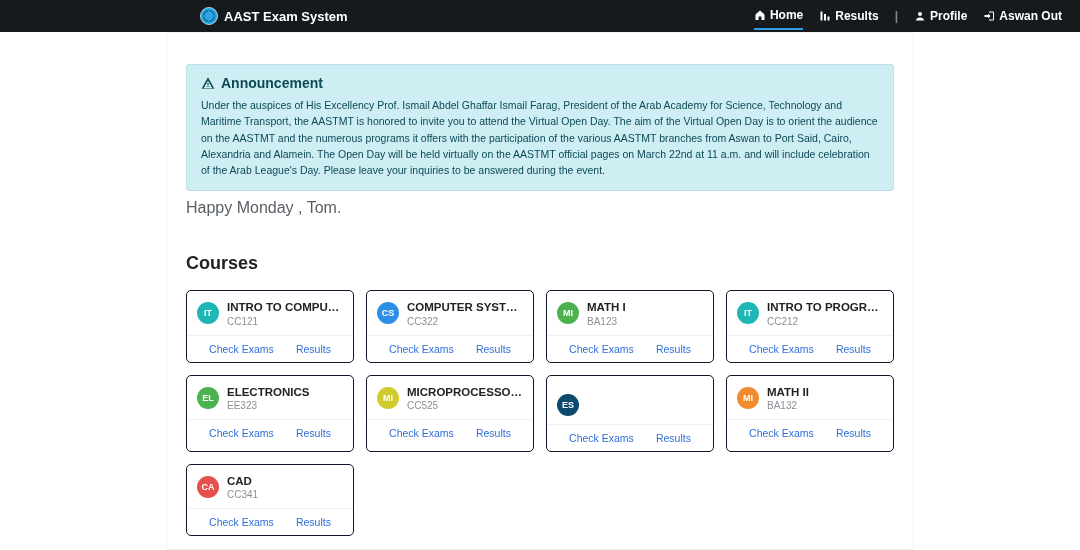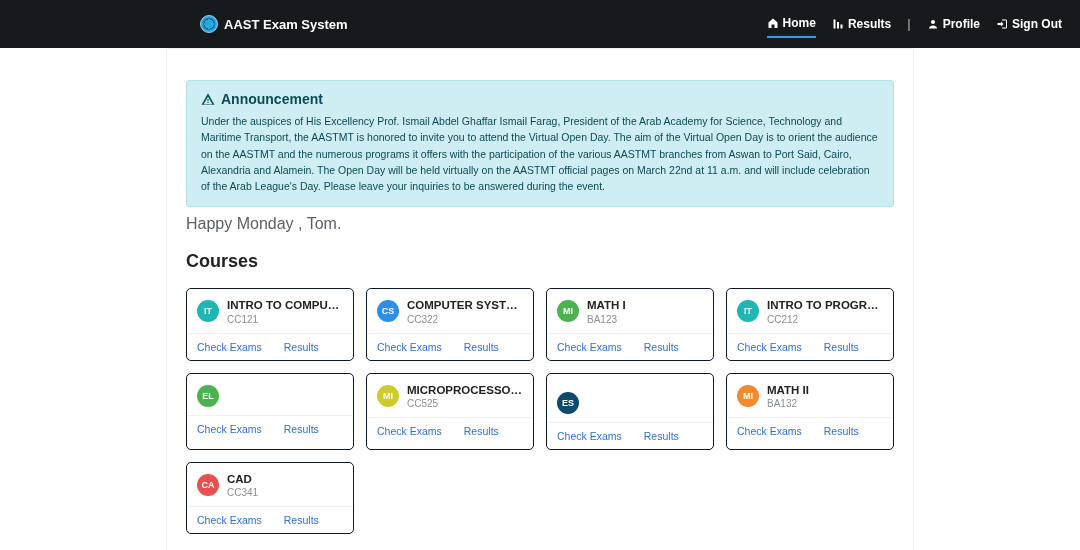--- a/index.html
+++ b/index.html
@@ -6,21 +6,21 @@
   body {
     font-family: -apple-system, BlinkMacSystemFont, "Segoe UI", Arial, sans-serif;
     background: #ffffff;
     width: 1080px;
     height: 550px;
     overflow: hidden;
     font-size: 13px;
   }
   .navbar {
     background: #171A1D;
-    height: 48px;
+    height: 32px;
     display: flex;
     align-items: center;
     padding: 0 18px 0 200px;
     color: #fff;
   }
   .brand {
     display: flex;
     align-items: center;
     gap: 6px;
     font-weight: 600;
@@ -84,21 +84,21 @@
   }
   .announcement-body {
     color: #0B4A57;
     font-size: 10.5px;
     line-height: 1.55;
   }
   .greeting {
     color: #5a6067;
     font-size: 16px;
     font-weight: 400;
-    margin-bottom: 18px;
+    margin-bottom: 36px;
   }
   .section-title {
     font-size: 18px;
     font-weight: 600;
     color: #222;
     margin-bottom: 16px;
   }
   .grid {
     display: grid;
     grid-template-columns: repeat(4, 1fr);
@@ -140,20 +140,21 @@
   }
   .course-code {
     font-size: 10px;
     color: #8a8f95;
     margin-top: 1px;
   }
   .card-actions {
     border-top: 1px solid #eef0f2;
     padding: 7px 10px;
     display: flex;
+    justify-content: center;
     gap: 22px;
   }
   .action-link {
     color: #2F6FDA;
     font-size: 10.5px;
     cursor: pointer;
   }
 </style>
 </head>
 <body>
@@ -181,21 +182,21 @@
       <svg class="nav-icon" viewBox="0 0 24 24" fill="#fff">
           <circle cx="12" cy="8" r="4"></circle>
           <path d="M4 21c0-4 4-6 8-6s8 2 8 6z"></path>
         </svg>
       <span>Profile</span>
     </div>
     <div class="nav-link">
       <svg class="nav-icon" viewBox="0 0 24 24" fill="#fff">
           <path d="M10 17l5-5-5-5v3H3v4h7zM20 3h-8v2h8v14h-8v2h8a2 2 0 0 0 2-2V5a2 2 0 0 0-2-2z"></path>
         </svg>
-      <span>Sign Out</span>
+      <span>Aswan Out</span>
     </div>
   </div>
 </div>
 
 <div class="page">
 
   <div class="announcement">
     <div class="announcement-title">
       <svg width="14" height="14" viewBox="0 0 24 24" fill="#0B4A57">
           <path d="M12 2L1 22h22L12 2zm0 6l7.5 13h-15L12 8zm-1 4v4h2v-4h-2zm0 5v2h2v-2h-2z"></path>
@@ -258,20 +259,24 @@
           </div>
         </div>
         <div class="card-actions">
           <span class="action-link">Check Exams</span>
           <span class="action-link">Results</span>
         </div>
       </div>
       <div class="card">
         <div class="card-top">
           <div class="badge" style="background: rgb(76, 178, 79);">EL</div>
+          <div class="title-block">
+            <div class="course-title">ELECTRONICS</div>
+            <div class="course-code">EE323</div>
+          </div>
         </div>
         <div class="card-actions">
           <span class="action-link">Check Exams</span>
           <span class="action-link">Results</span>
         </div>
       </div>
       <div class="card">
         <div class="card-top">
           <div class="badge" style="background: rgb(207, 203, 45);">MI</div>
           <div class="title-block">

